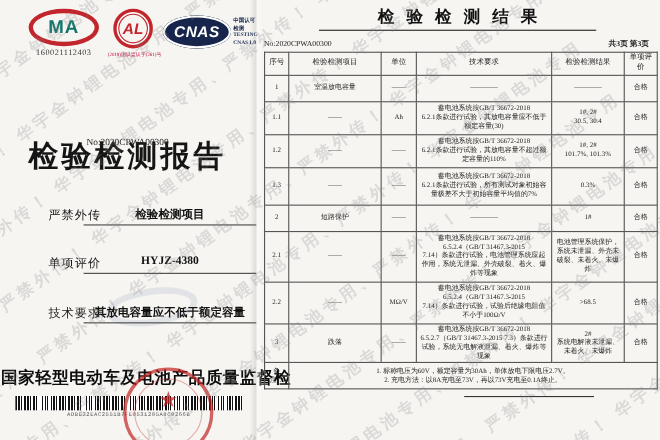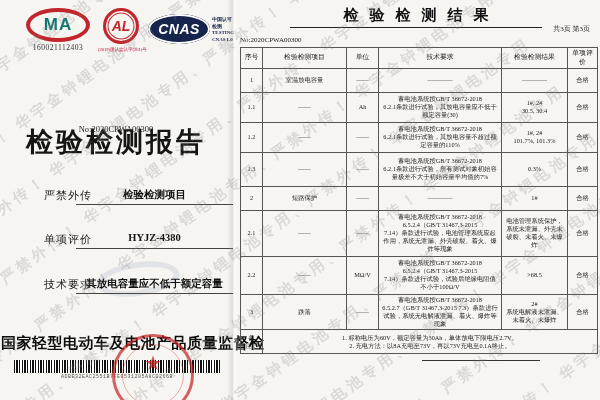--- a/index.html
+++ b/index.html
@@ -56,21 +56,21 @@
   
   .fold { position:absolute; left:227px; top:0; width:12px; height:400px; z-index:3;
     background:linear-gradient(90deg, rgba(0,0,0,0) 0%, rgba(120,120,120,.18) 45%, rgba(255,255,255,.5) 60%, rgba(0,0,0,0) 100%); }
 
   
   .results { position:absolute; left:232px; top:0; width:368px; height:280px; z-index:2; }
   .r-title { position:absolute; left:0; top:6px; width:368px; text-align:center; font-size:15px;
     font-weight:bold; letter-spacing:11px; color:#111; text-indent:11px; }
   .r-title-line { position:absolute; left:58px; top:27px; width:252px; border-bottom:1.5px solid #222; }
   .r-no { position:absolute; left:8px; top:36px; font-size:7px; color:#222; }
-  .r-page { position:absolute; right:10px; top:24px; font-size:7px; color:#222; }
+  .r-page { position:absolute; right:10px; top:35px; font-size:7px; color:#222;font-weight:bold; }
   table.results-table { position:absolute; left:8px; top:47px; width:357px; border-collapse:collapse; table-layout:fixed; }
   .results-table td, .results-table th { border:1px solid #555; font-size:6.3px; line-height:1.3;
     text-align:center; vertical-align:middle; padding:1px 2px; color:#1c1c1c; white-space:pre-line;
     font-weight:normal; overflow:hidden; }
   .results-table th { font-size:6.8px; }
   .col-seq{width:22px;} .col-item{width:84px;} .col-unit{width:32px;} .col-req{width:123px;} .col-res{width:66px;} .col-ver{width:30px;}
   .cell-item { text-align:left; }
   tr.h-hd td, tr.h-hd th {height:14px;} .h-s {height:24px;} .h-m {height:30px;} .h-m2 {height:34px;} .h-l {height:46px;} .h-l2 {height:38px;}
   .remark-cell { text-align:left; height:24px; }
   .sig-line { position:absolute; left:190px; top:360px; width:118px; border-bottom:1px solid #333; }

